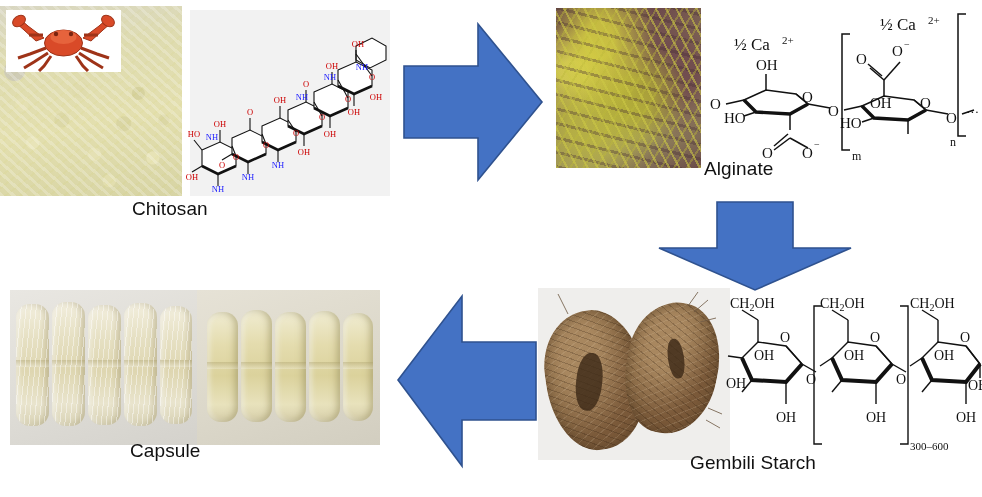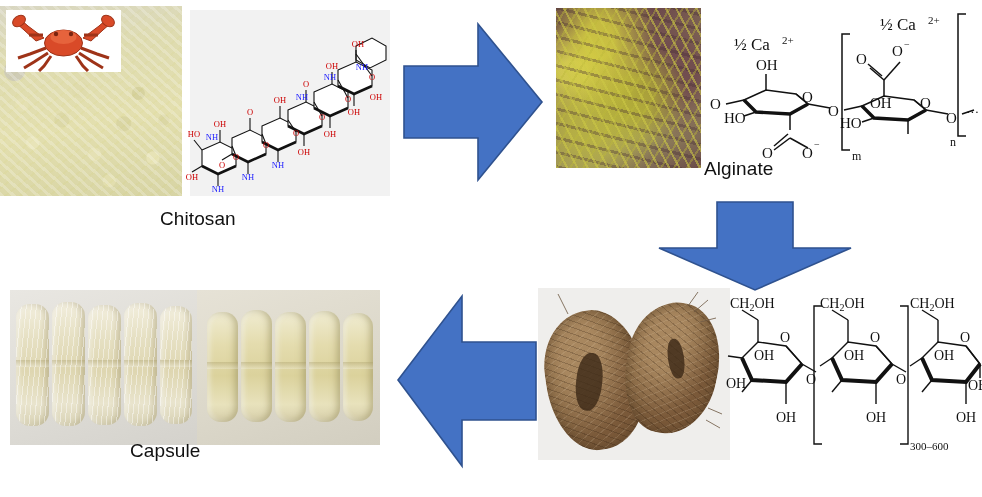--- a/index.html
+++ b/index.html
@@ -227,21 +227,21 @@
           <text x="58" y="170">NH</text>
         <text x="88" y="158">NH</text>
           <text x="112" y="90">NH</text>
         <text x="140" y="70">NH</text>
           <text x="172" y="60">NH</text>
         <text x="22" y="130">NH</text>
       </g>
     </svg>
   </div>
 
-  <div class="caption" style="left:132px;top:208px;margin-left:28px;">Chitosan</div>
+  <div class="caption" style="left:132px;top:198px;">Chitosan</div>
 
   <div class="arrow abs" style="left:400px;top:22px;width:145px;height:160px;">
     <svg width="145" height="160" viewBox="0 0 145 160">
       <polygon points="4,44 78,44 78,2 142,80 78,158 78,116 4,116" fill="#4472C4" stroke="#2F528F" stroke-width="1.6"></polygon>
     </svg>
   </div>
 
   <div class="photo seaweed" style="left:556px;top:8px;width:145px;height:160px;">
     <div class="seaweed-fronds"></div>
   </div>
@@ -402,20 +402,21 @@
         <text x="228" y="130">OH</text>
 
         <text x="78" y="92">O</text>
         <text x="168" y="92">O</text>
 
         <text x="182" y="158" font-size="11">300–600</text>
       </g>
     </svg>
   </div>
 
+  <div class="caption" style="left:690px;top:452px;">Gembili Starch</div>
 
   <div class="arrow abs" style="left:394px;top:292px;width:146px;height:178px;">
     <svg width="146" height="178" viewBox="0 0 146 178">
       <polygon points="142,50 68,50 68,4 4,88 68,174 68,128 142,128" fill="#4472C4" stroke="#2F528F" stroke-width="1.6"></polygon>
     </svg>
   </div>
 
   <div class="capsule-photo cap-bg-left" style="left:10px;top:290px;width:187px;height:155px;">
     <div class="capsule cap-rough" style="left:6px;top:14px;width:33px;height:122px;">
         <div class="cap-band" style="top:56px;"></div>

